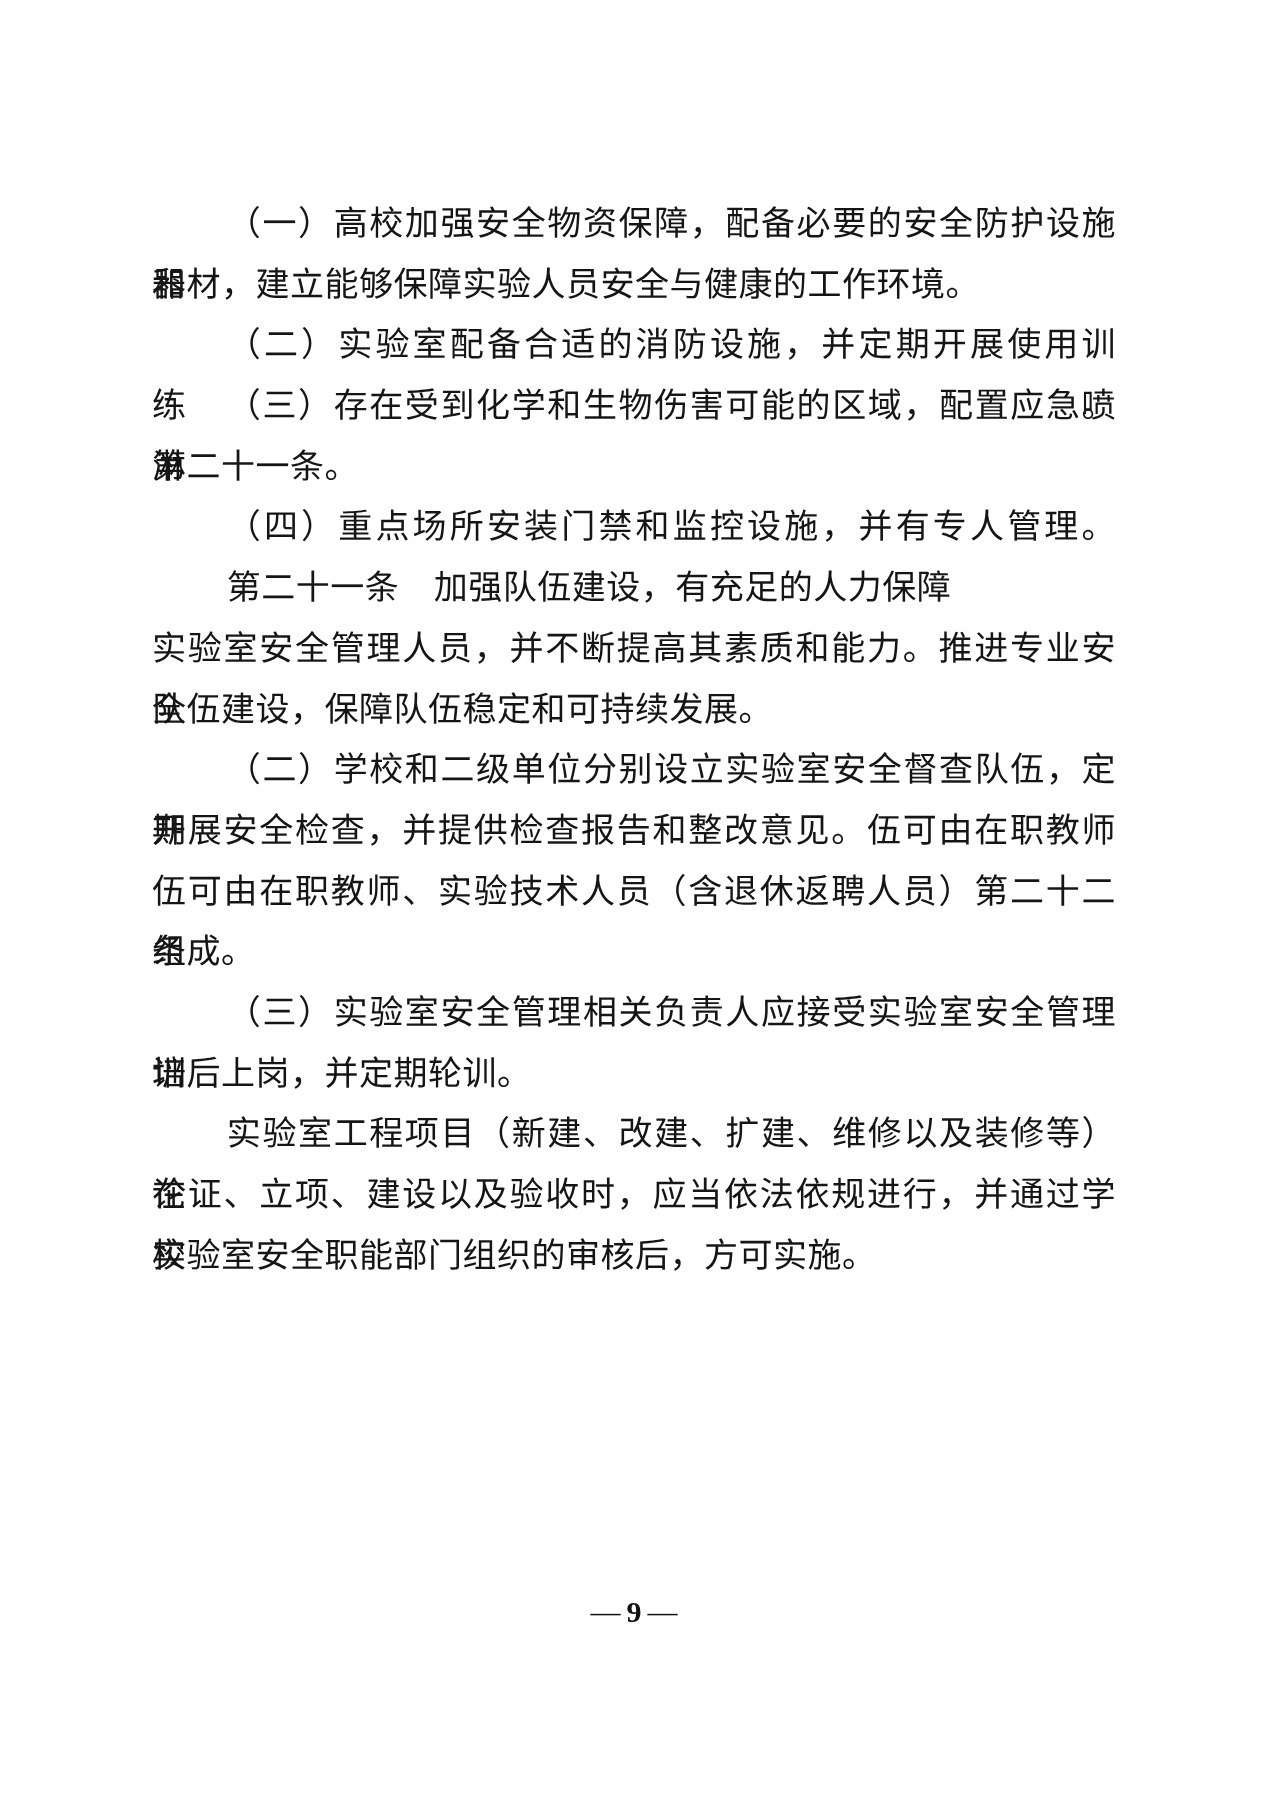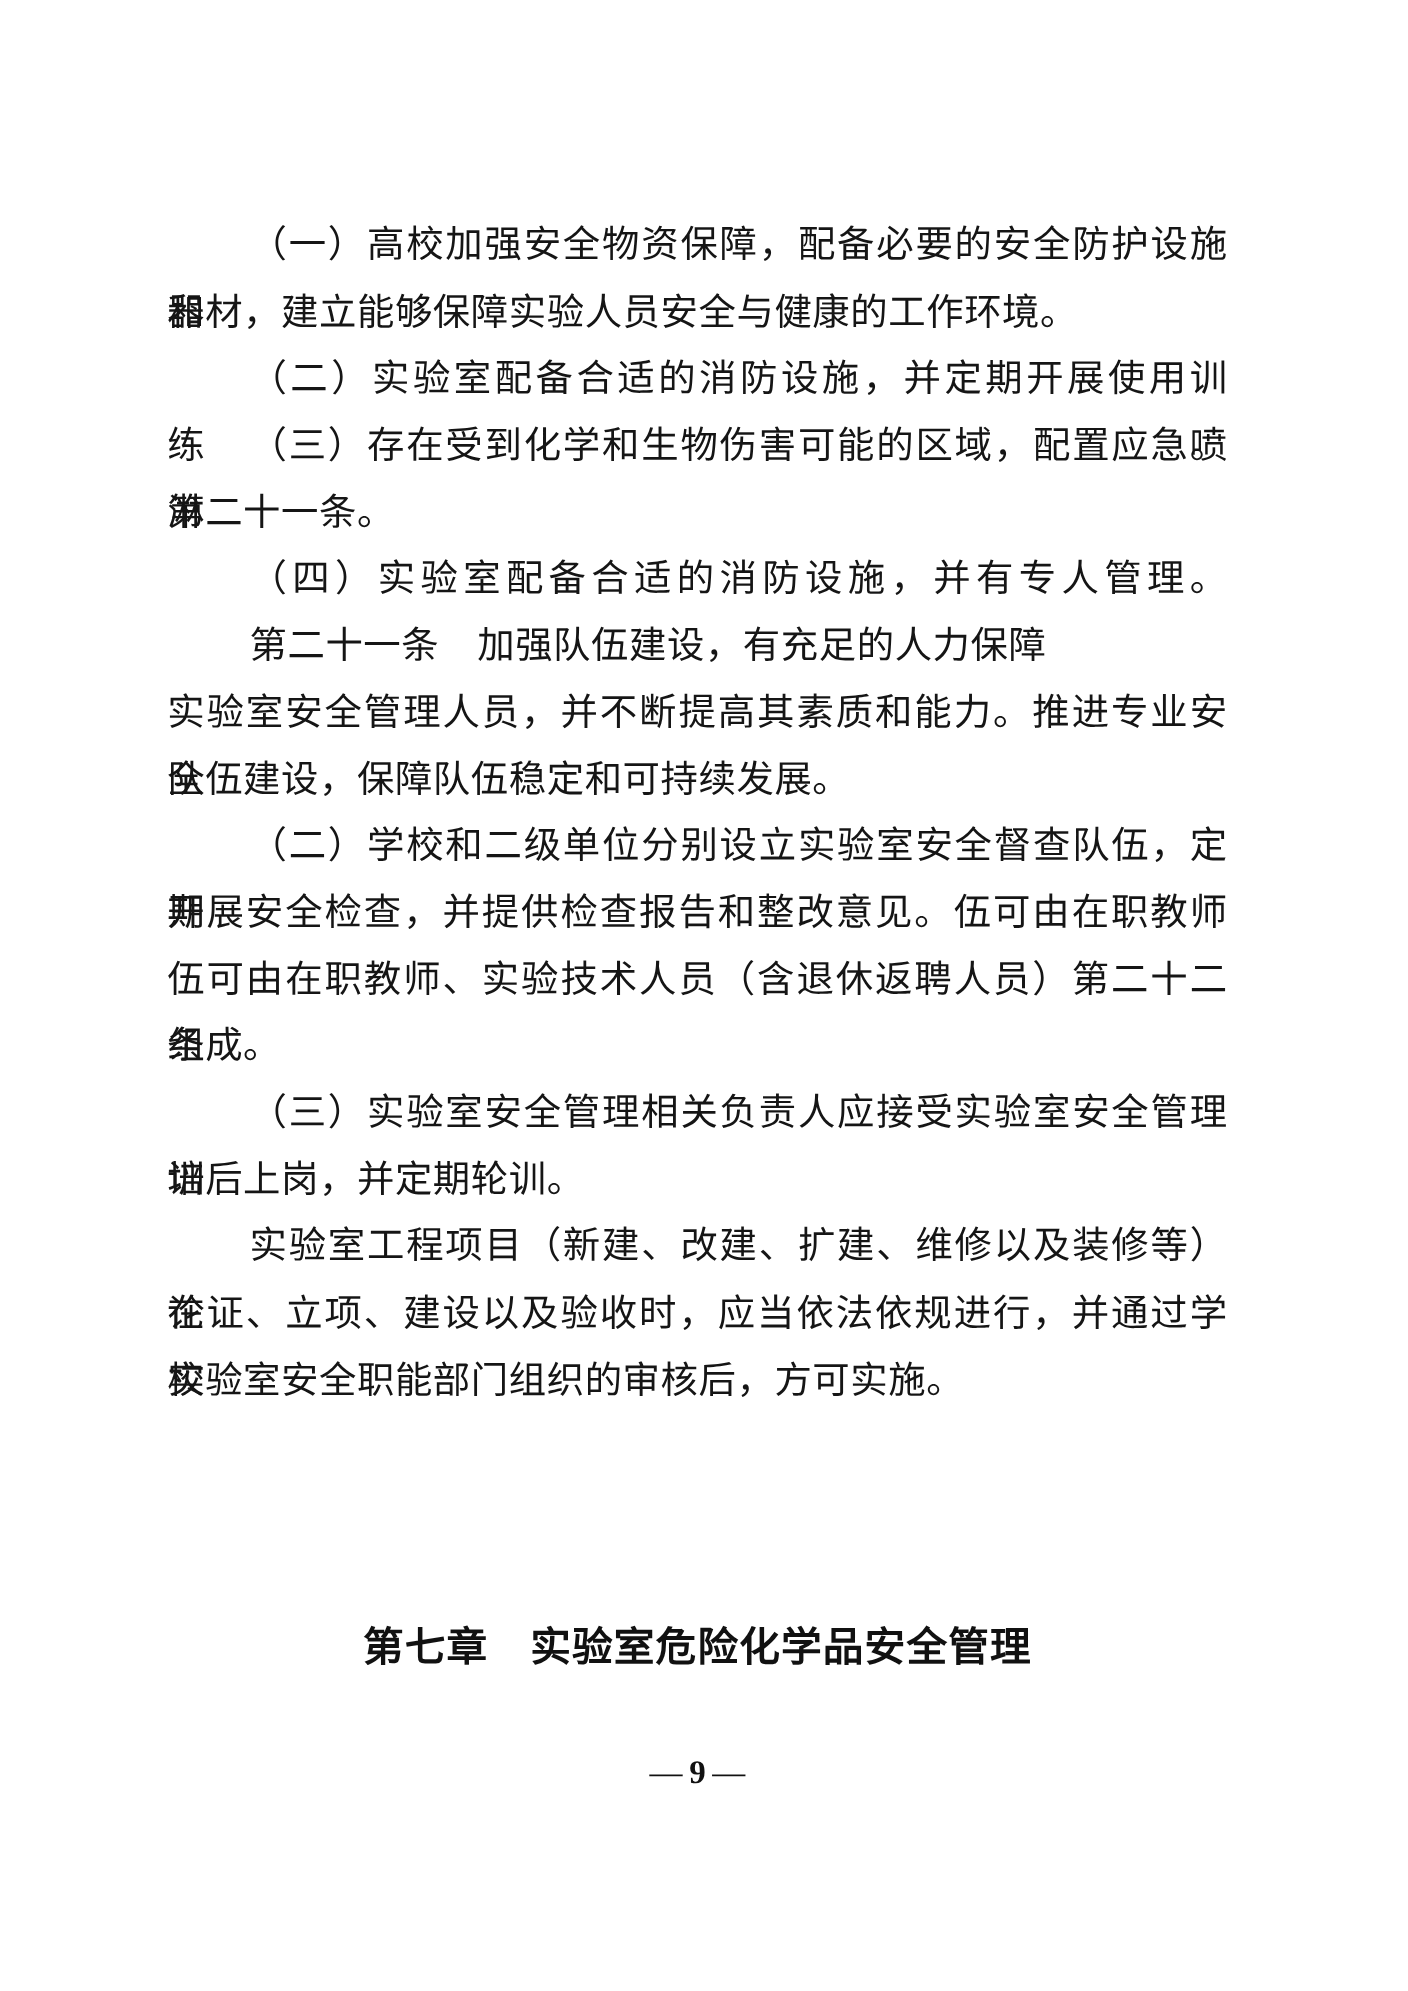--- a/index.html
+++ b/index.html
@@ -74,34 +74,33 @@
 <body>
 
 <div class="page">
 
   <div class="body-text">
     <div class="ln ind jst">（一）高校加强安全物资保障，配备必要的安全防护设施和</div>
     <div class="ln">器材，建立能够保障实验人员安全与健康的工作环境。</div>
     <div class="ln ind jst">（二）实验室配备合适的消防设施，并定期开展使用训练。</div>
     <div class="ln ind jst">（三）存在受到化学和生物伤害可能的区域，配置应急喷淋</div>
     <div class="ln">第二十一条。</div>
-    <div class="ln ind jst">（四）实验室配备合适的消防设施，并有专人管理。</div>
+    <div class="ln ind jst">（四）重点场所安装门禁和监控设施，并有专人管理。</div>
     <div class="ln ind">第二十一条　加强队伍建设，有充足的人力保障</div>
     <div class="ln jst">实验室安全管理人员，并不断提高其素质和能力。推进专业安全</div>
     <div class="ln">队伍建设，保障队伍稳定和可持续发展。</div>
     <div class="ln ind jst">（二）学校和二级单位分别设立实验室安全督查队伍，定期</div>
     <div class="ln jst">开展安全检查，并提供检查报告和整改意见。伍可由在职教师</div>
     <div class="ln jst">伍可由在职教师、实验技术人员（含退休返聘人员）第二十二条</div>
     <div class="ln">组成。</div>
     <div class="ln ind jst">（三）实验室安全管理相关负责人应接受实验室安全管理培</div>
     <div class="ln">训后上岗，并定期轮训。</div>
     <div class="ln ind jst">实验室工程项目（新建、改建、扩建、维修以及装修等）在</div>
     <div class="ln jst">论证、立项、建设以及验收时，应当依法依规进行，并通过学校</div>
     <div class="ln">实验室安全职能部门组织的审核后，方可实施。</div>
   </div>
 
-  <div class="chapter-heading">第七章　实验室危险化学品安全管理</div>
 
   <div class="page-number">
     <span class="dash">—</span><span class="num">9</span><span class="dash">—</span>
   </div>
 
 </div>
 
 </body></html>

